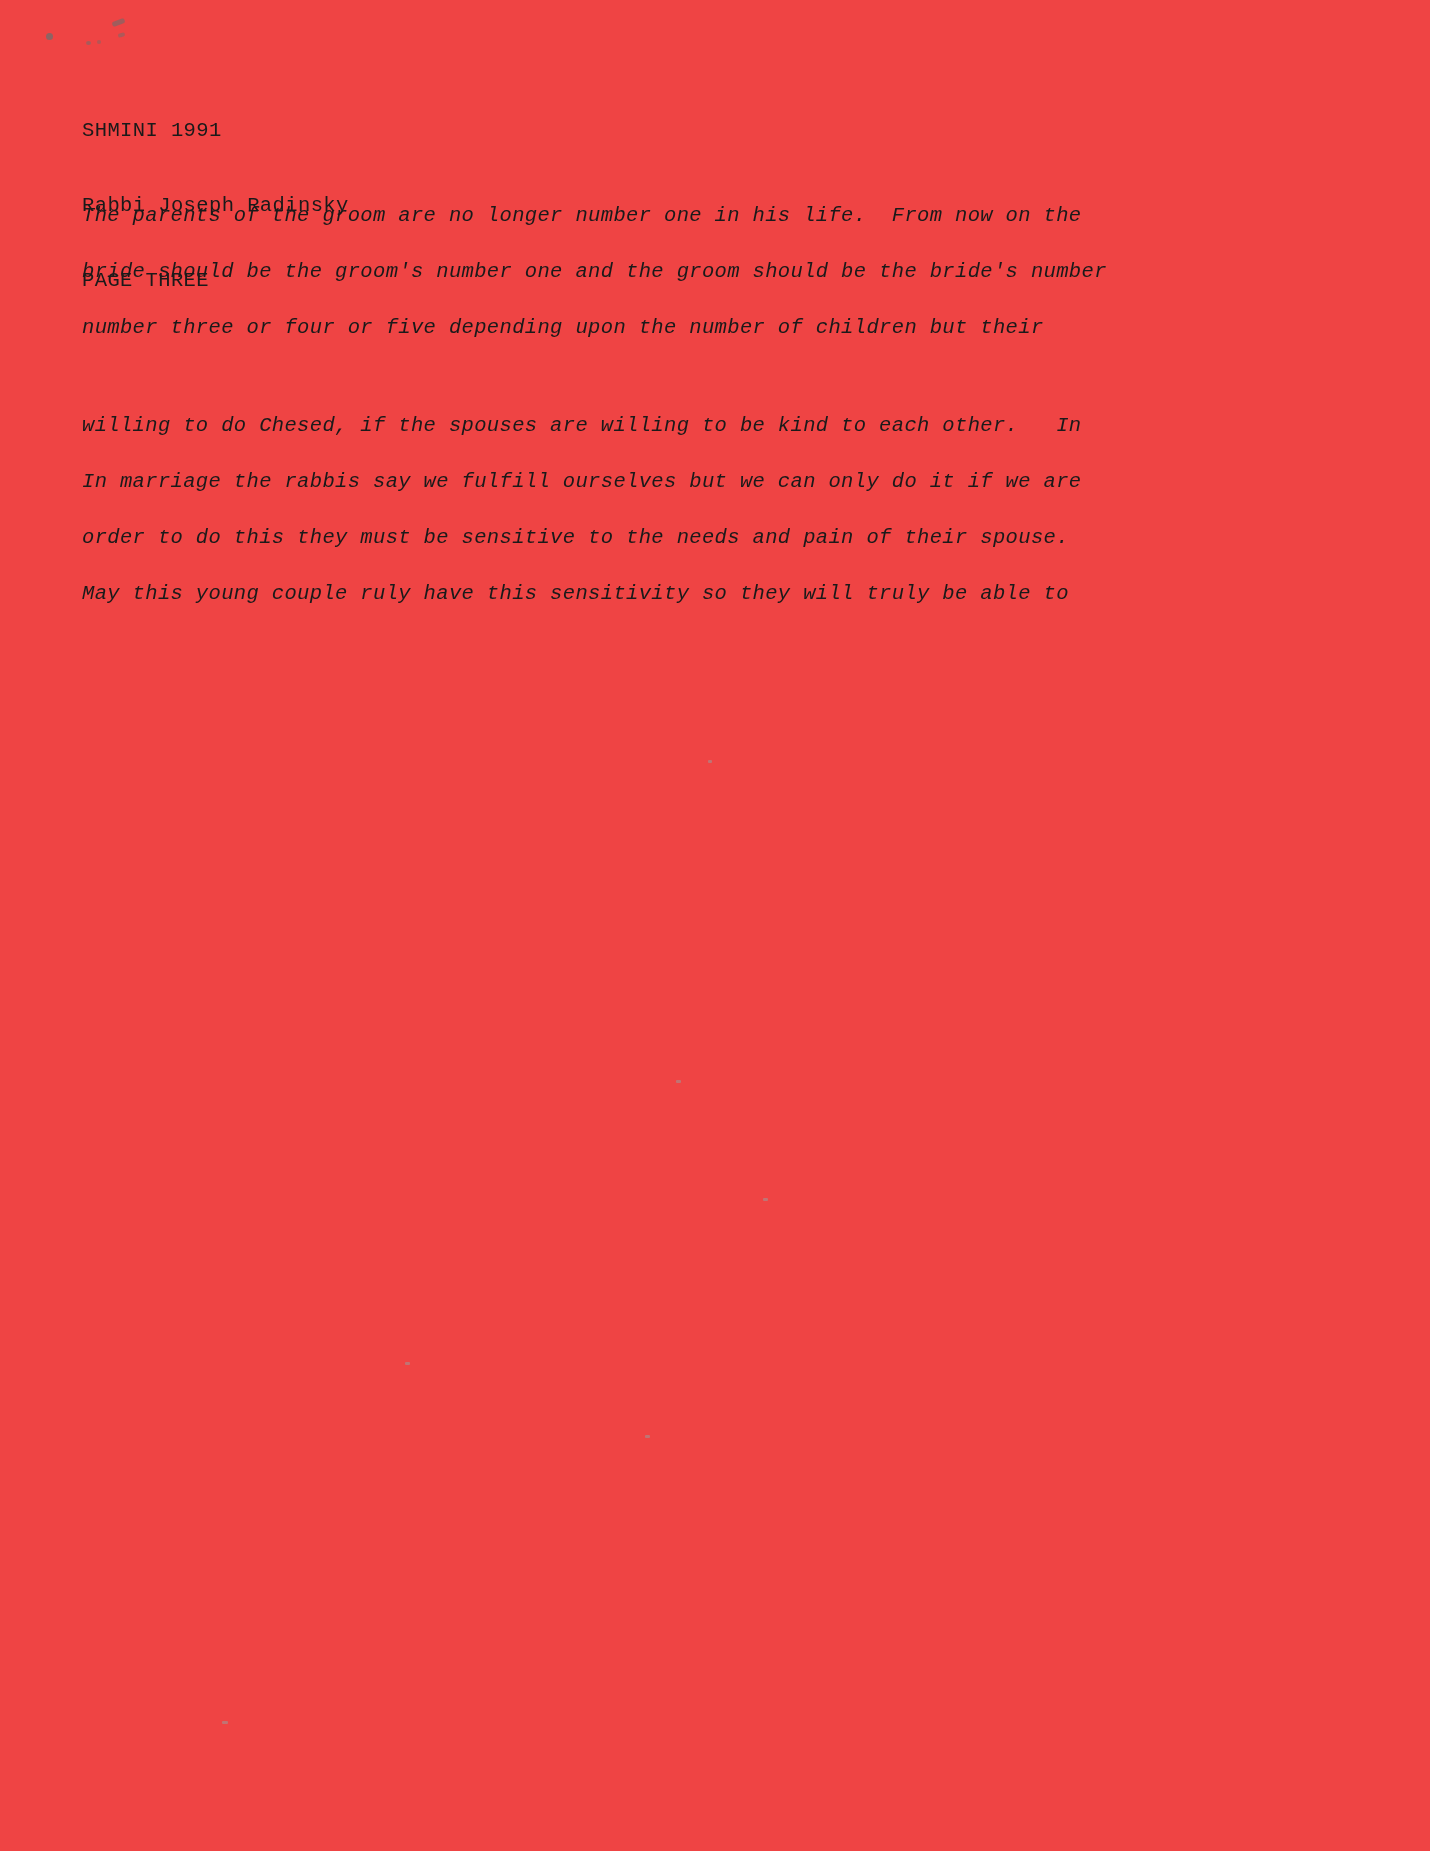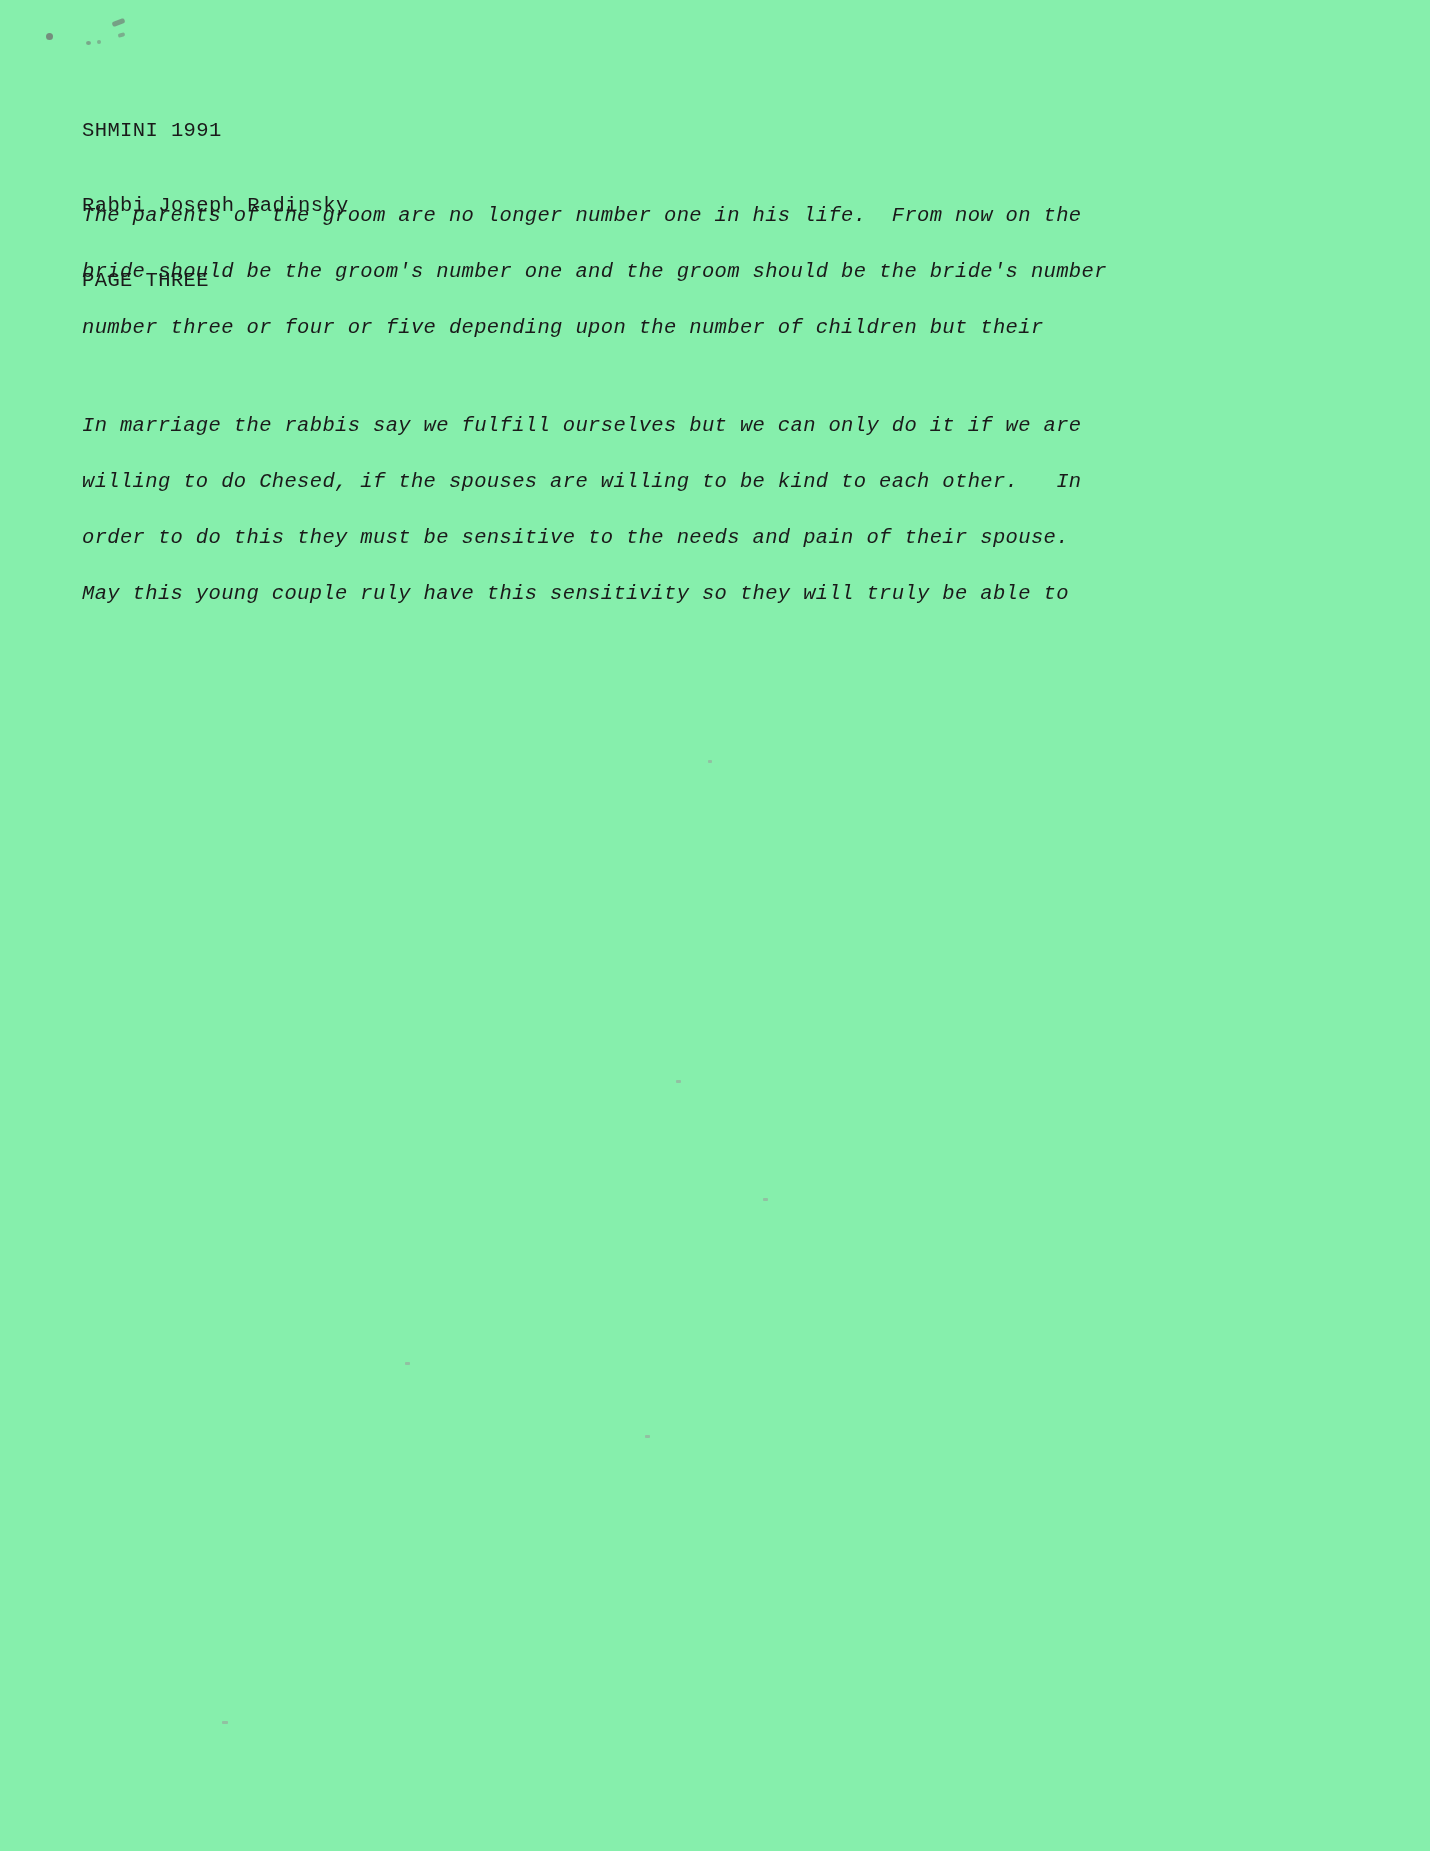--- a/index.html
+++ b/index.html
@@ -15,21 +15,21 @@
     color: #1a1a1a;
     overflow: hidden;
   }
 
   .page {
     position: absolute;
     top: 0;
     left: 0;
     width: 1430px;
     height: 1851px;
-    background: #86efac;
+    background: #ef4444;
   }
 
   
   .speck {
     position: absolute;
     background: #6d6d6d;
     border-radius: 50%;
   }
   .speck.s1 { left: 46px;  top: 33px;  width: 7px;  height: 7px; opacity: .75; }
   .speck.s2 { left: 86px;  top: 41px;  width: 5px;  height: 4px; opacity: .55; }
@@ -103,20 +103,20 @@
 
   <div class="body-text">
 
     <div class="para">
       <div class="line">The parents of the groom are no longer number one in his life.  From now on the</div>
       <div class="line">bride should be the groom's number one and the groom should be the bride's number</div>
       <div class="line">number three or four or five depending upon the number of children but their</div>
     </div>
 
     <div class="para">
+      <div class="line">willing to do Chesed, if the spouses are willing to be kind to each other.   In</div>
       <div class="line">In marriage the rabbis say we fulfill ourselves but we can only do it if we are</div>
-      <div class="line">willing to do Chesed, if the spouses are willing to be kind to each other.   In</div>
       <div class="line">order to do this they must be sensitive to the needs and pain of their spouse.</div>
       <div class="line">May this young couple ruly have this sensitivity so they will truly be able to</div>
     </div>
 
   </div>
 </div>
 
 </body></html>

